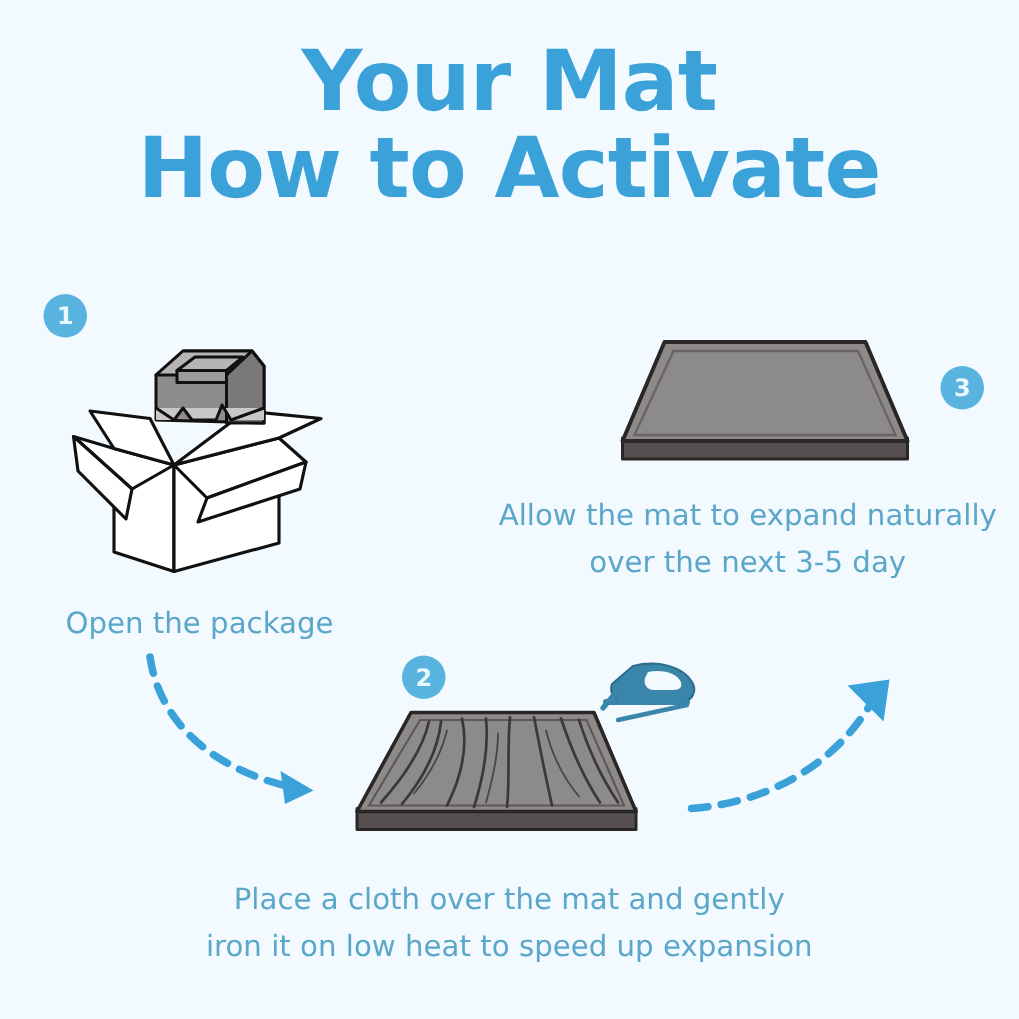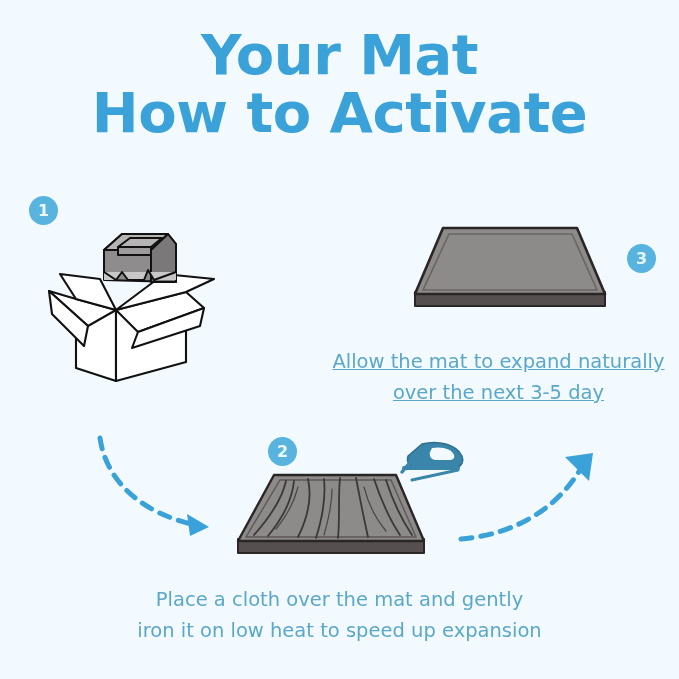--- a/index.html
+++ b/index.html
@@ -67,23 +67,22 @@
     font-family: "DejaVu Sans", sans-serif;
     white-space: pre-line;
   }
   #caption-1 {
     left: 0px;
     top: 400px;
     width: 266px;
   }
   #caption-3 {
     left: 318px;
-    top: 346px;
+    top: 328px;
     width: 361px;
-    text-decoration: underline;
   }
   #caption-2 {
     left: 80px;
     top: 584px;
     width: 519px;
     text-align: center;
   }
 
   
   .art {
@@ -129,20 +128,21 @@
         <path d="M60 28 L78 12 L124 12 L107 28 Z" fill="#b6b4b4"></path>
         <path d="M107 28 L124 12 L132 22 L132 60 L107 60 Z" fill="#7a7878"></path>
         <path d="M74 25 L86 16 L118 16 L107 25 Z" fill="#b6b4b4"></path>
         <path d="M74 25 L107 25 L107 33 L74 33 Z" fill="#9d9b9b"></path>
         <path d="M60 50 L60 58 L72 58 L78 50 L84 58 L100 58 L104 48 L110 58 L132 58 L132 50 Z" fill="#c9c7c7" stroke="none"></path>
         <path d="M60 50 L72 58 L78 50 L84 58 L100 58 L104 48 L110 58 L132 50" fill="none"></path>
       </g>
     </svg>
   </div>
   <div class="badge" id="badge-1">1</div>
+  <div class="caption" id="caption-1">Open the package</div>
 
   <div class="art" id="art-arrow-1">
     <svg width="140" height="110" viewBox="0 0 140 110">
       <path d="M8 6 C14 48 48 82 108 94" fill="none" stroke="#3aa2d8" stroke-width="5" stroke-dasharray="11 9" stroke-linecap="round"></path>
       <path d="M95 82 L117 95 L98 104 Z" fill="#3aa2d8"></path>
     </svg>
   </div>
 
   <div class="art" id="art-mat-2">
     <svg width="205" height="105" viewBox="0 0 205 105">

